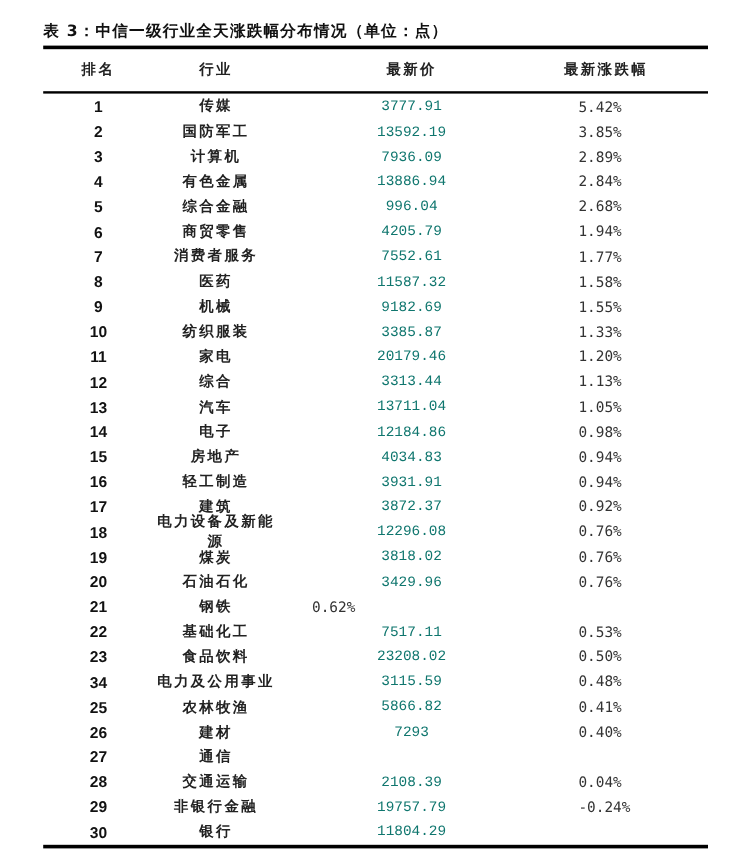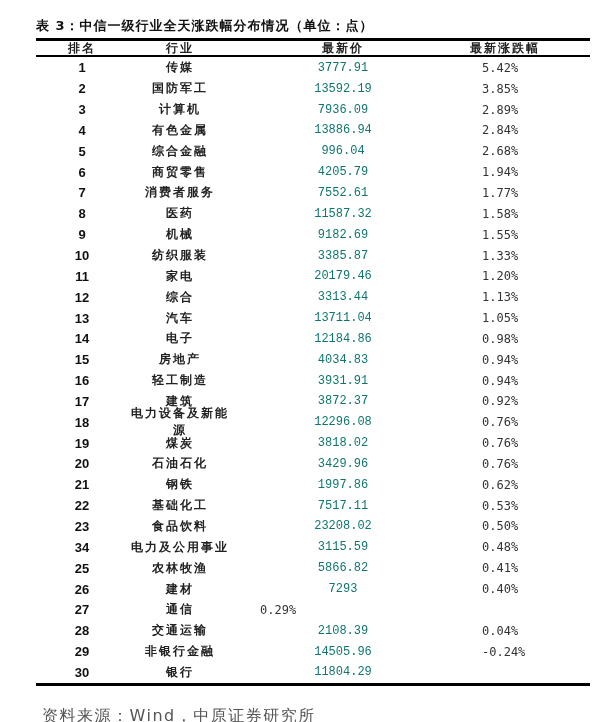--- a/index.html
+++ b/index.html
@@ -30,21 +30,21 @@
       left: 36px;
       top: 38px;
       width: 554px;
     }
     .rule-top {
       height: 3px;
       background: #000;
     }
     .header-row {
       display: flex;
-      height: 14px;
+      height: 35px;
       align-items: center;
       font-size: 12px;
       font-weight: bold;
       letter-spacing: 2px;
       color: #222;
     }
     .rule-mid {
       height: 1.5px;
       background: #000;
     }
@@ -229,21 +229,20 @@
       </div>
       <div class="row">
         <div class="col-rank">20</div>
         <div class="col-ind">石油石化</div>
         <div class="col-price">3429.96</div>
         <div class="col-chg">0.76%</div>
       </div>
       <div class="row">
         <div class="col-rank">21</div>
         <div class="col-ind">钢铁</div>
-        <div class="col-price">1997.86</div>
         <div class="col-chg">0.62%</div>
       </div>
       <div class="row">
         <div class="col-rank">22</div>
         <div class="col-ind">基础化工</div>
         <div class="col-price">7517.11</div>
         <div class="col-chg">0.53%</div>
       </div>
       <div class="row">
         <div class="col-rank">23</div>
@@ -265,32 +264,31 @@
       </div>
       <div class="row">
         <div class="col-rank">26</div>
         <div class="col-ind">建材</div>
         <div class="col-price">7293</div>
         <div class="col-chg">0.40%</div>
       </div>
       <div class="row">
         <div class="col-rank">27</div>
         <div class="col-ind">通信</div>
-        <div class="col-chg">0.29%</div>
       </div>
       <div class="row">
         <div class="col-rank">28</div>
         <div class="col-ind">交通运输</div>
         <div class="col-price">2108.39</div>
         <div class="col-chg">0.04%</div>
       </div>
       <div class="row">
         <div class="col-rank">29</div>
         <div class="col-ind">非银行金融</div>
-        <div class="col-price">14505.96</div>
+        <div class="col-price">19757.79</div>
         <div class="col-chg">-0.24%</div>
       </div>
       <div class="row">
         <div class="col-rank">30</div>
         <div class="col-ind">银行</div>
         <div class="col-price">11804.29</div>
       </div>
     </div>
   <div class="rule-bottom"></div>
   <div class="source">资料来源：Wind，中原证券研究所</div>

